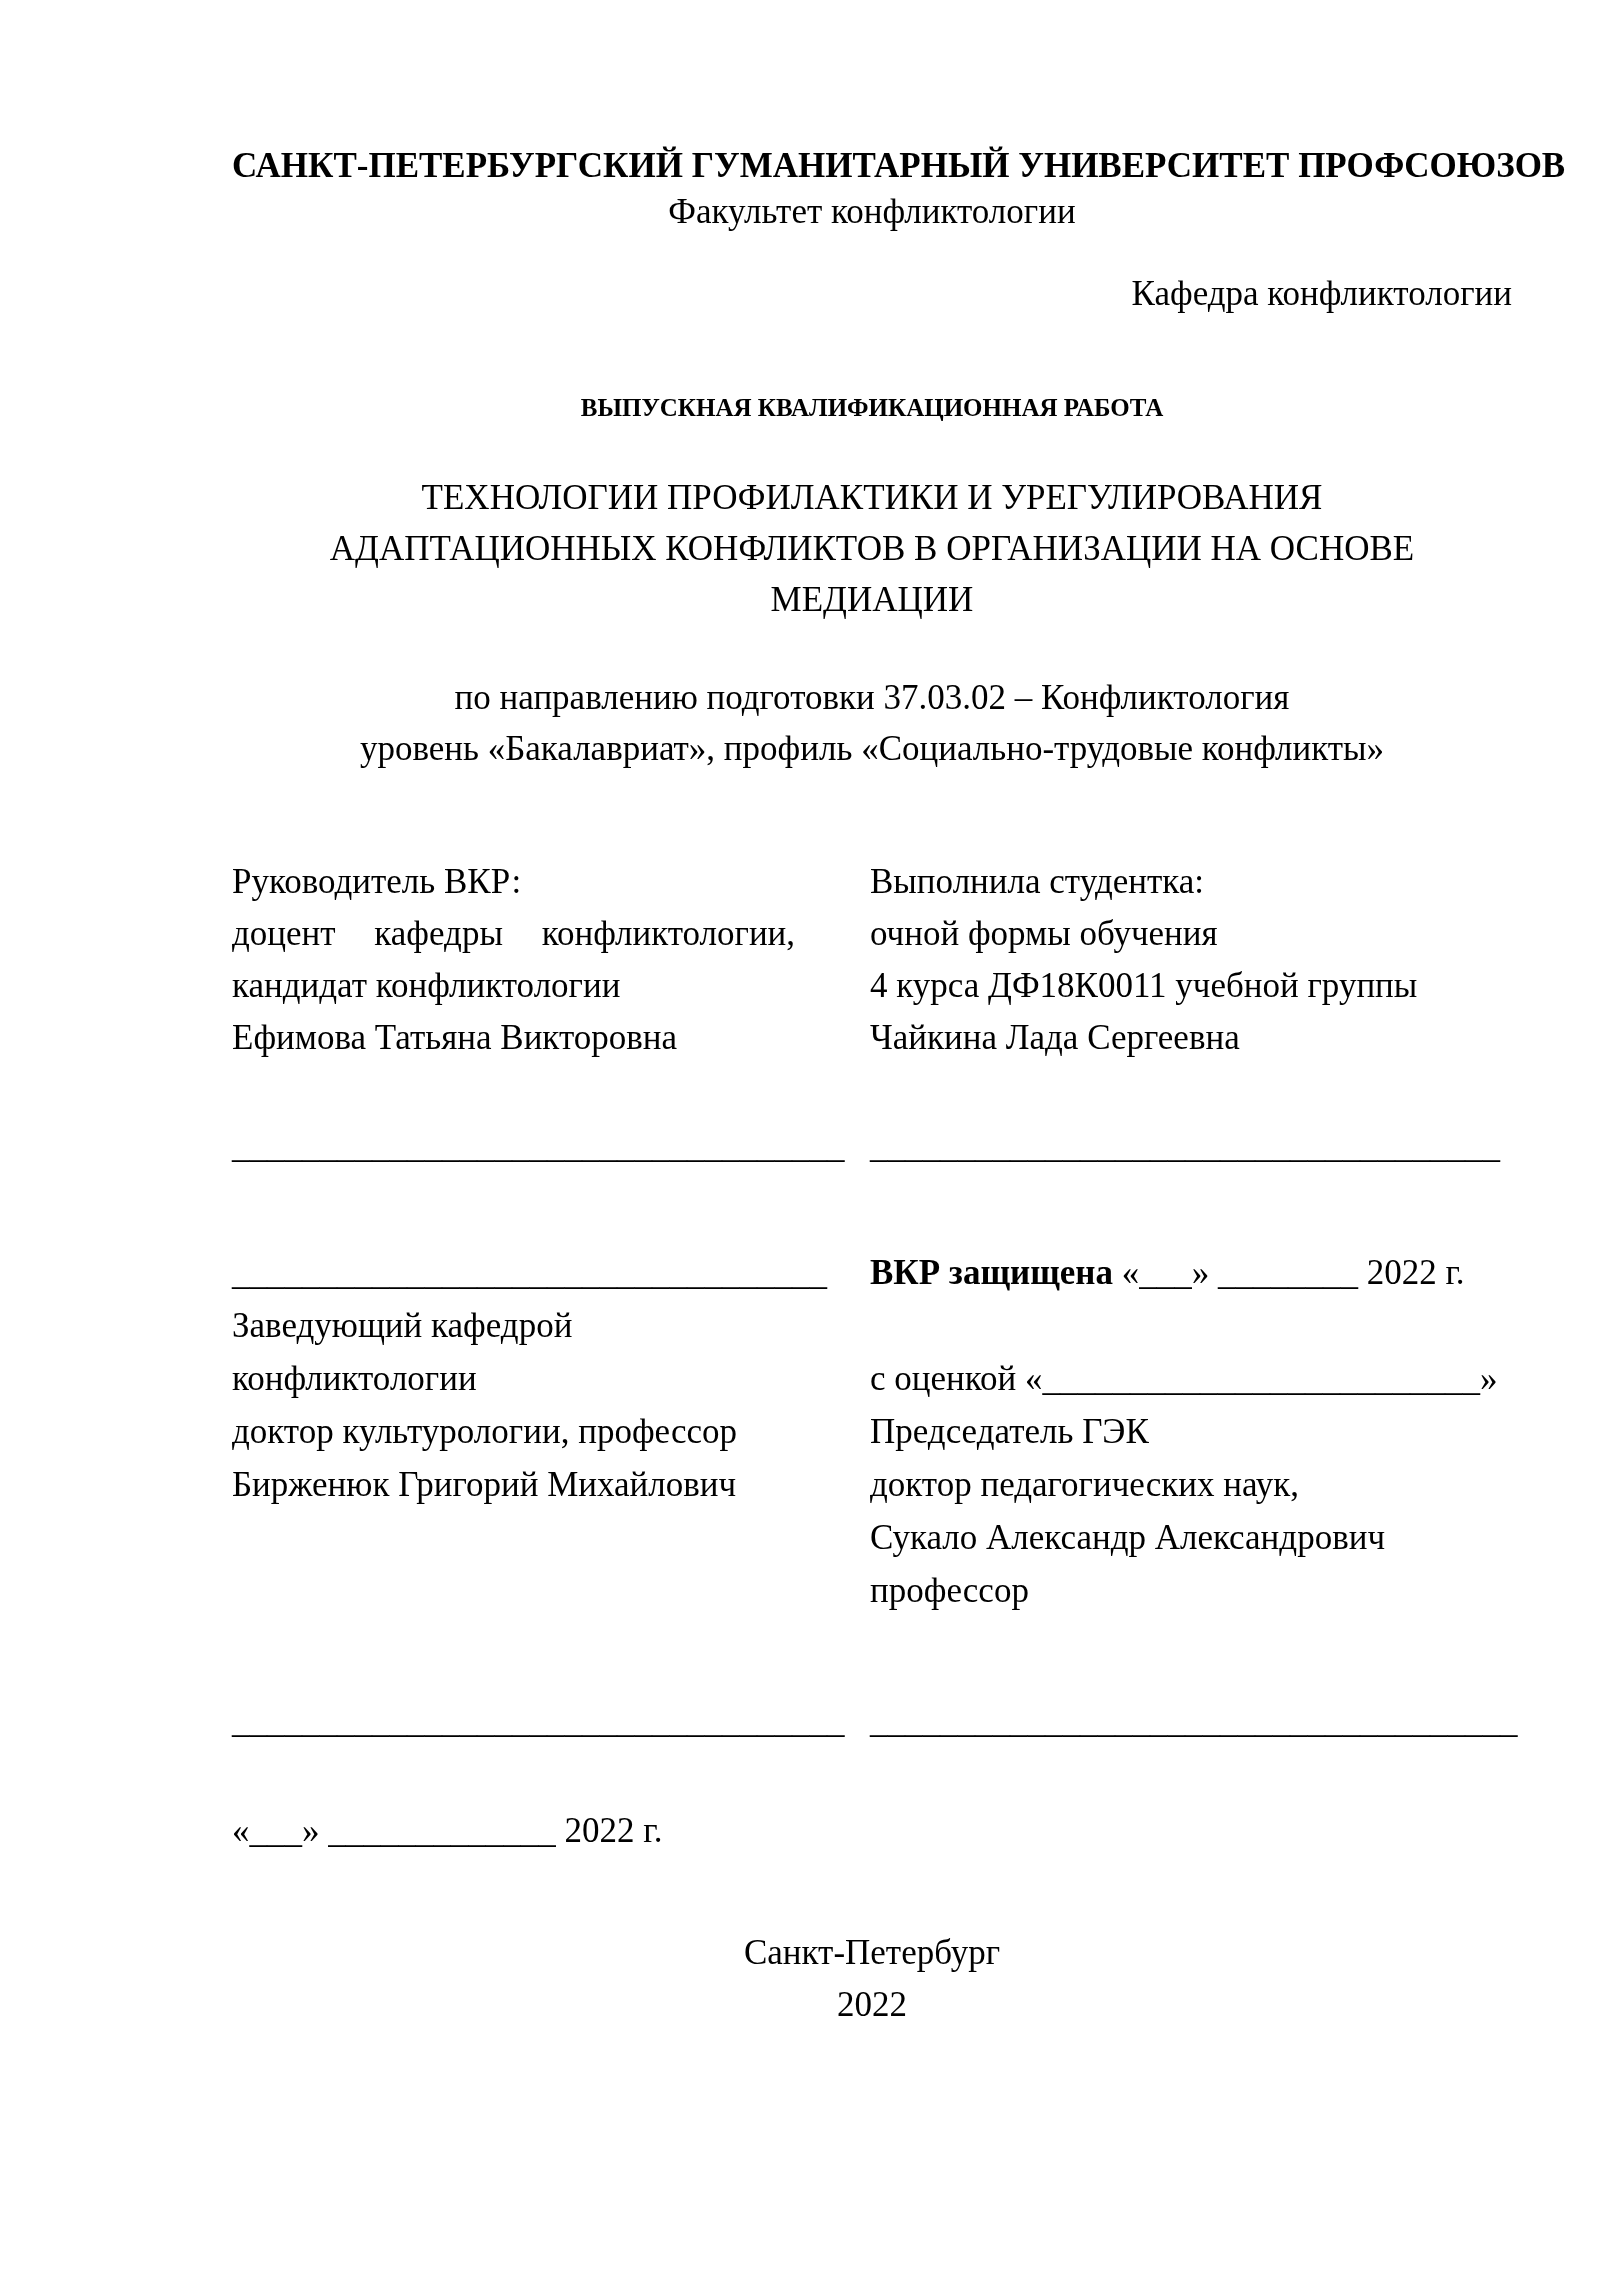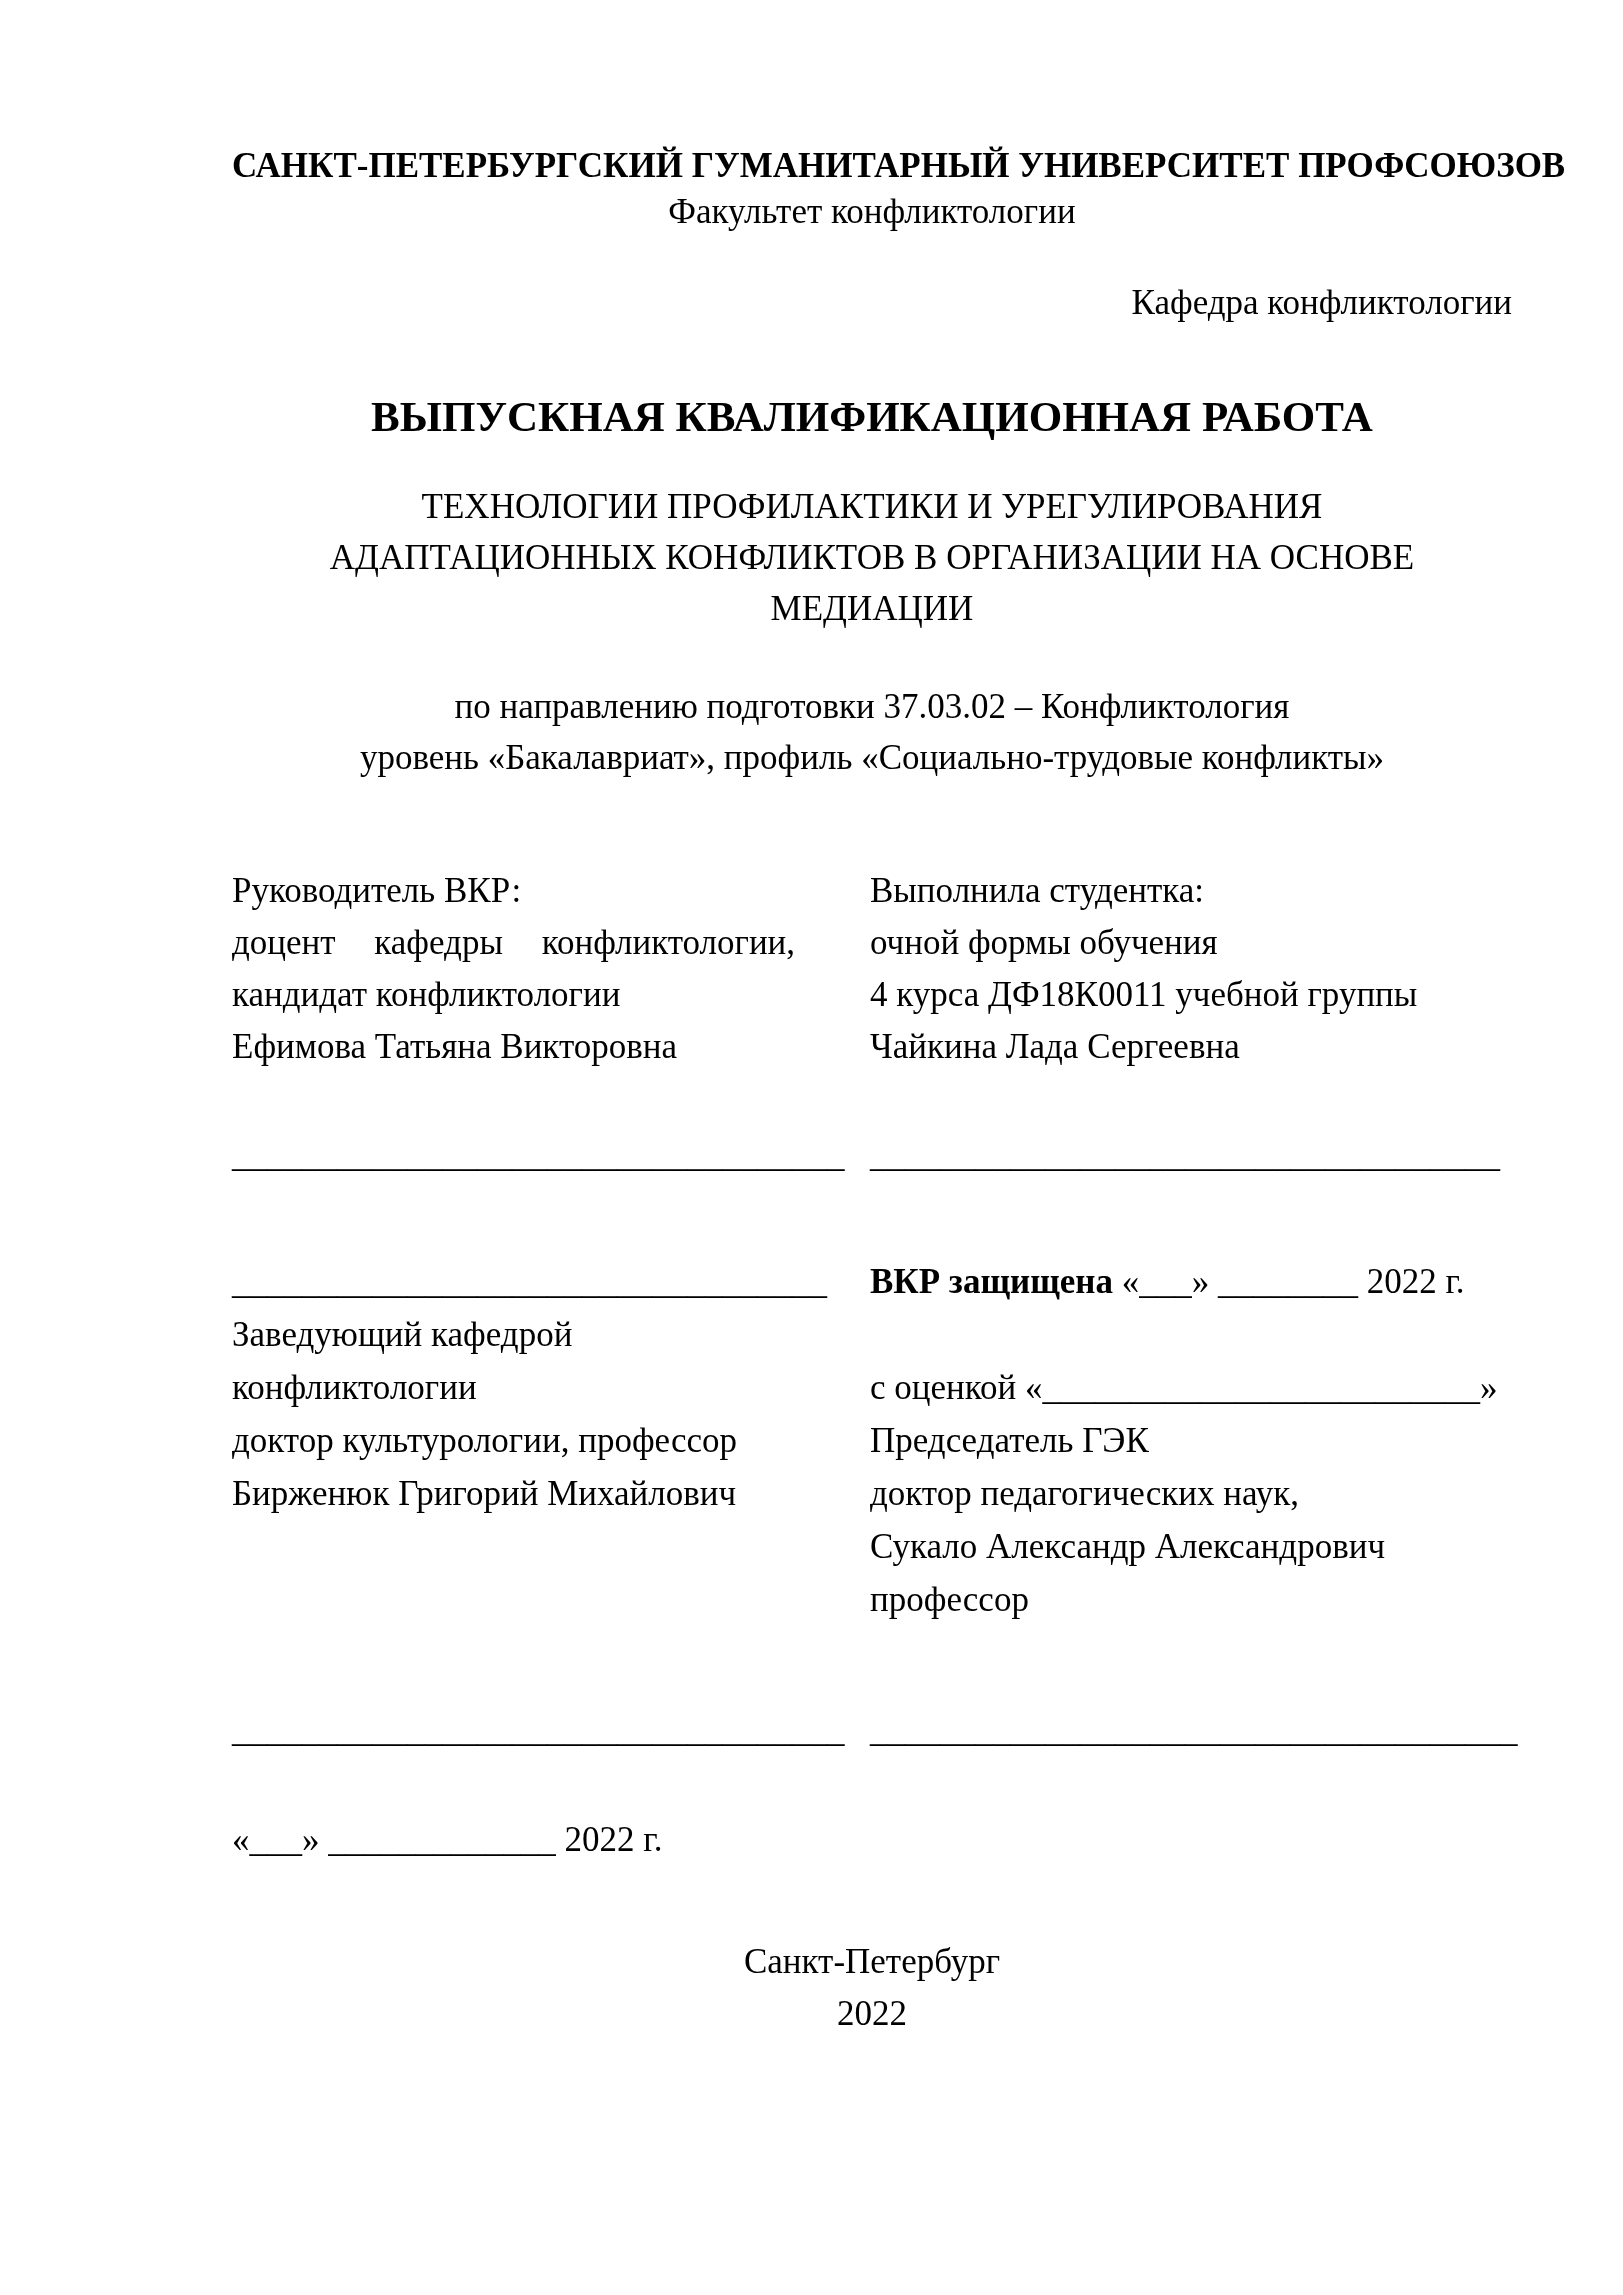--- a/index.html
+++ b/index.html
@@ -13,22 +13,22 @@
     padding: 143px 111px 0 232px;
     font-family: "Liberation Serif", "DejaVu Serif", serif;
     font-size: 35px;
     line-height: 52px;
   }
   .bold   { font-weight: bold; }
   .nowrap { white-space: nowrap; }
 
   .univ       { font-weight: bold; font-size: 35px; line-height: 46px; text-align: center; white-space: nowrap; }
   .faculty    { font-size: 35px; line-height: 46px; text-align: center; }
-  .department { margin-top: 42px; text-align: right; }
-  .work-type  { margin-top: 62px; text-align: center; font-weight: bold; font-size: 43px; }
+  .department { margin-top: 33px; text-align: right; }
+  .work-type  { margin-top: 62px; text-align: center; font-weight: bold; font-size: 25px; }
   .title-block   { margin-top: 38px; text-align: center; font-weight: normal; font-size: 35px; line-height: 51px; }
   .program-block { margin-top: 47px; text-align: center; line-height: 51px; }
 
   .cols {
     display: flex;
     justify-content: space-between;
   }
   .cols1 { margin-top: 82px; }
   .col-left  { width: 569px; }
   .col-right { width: 642px; }

